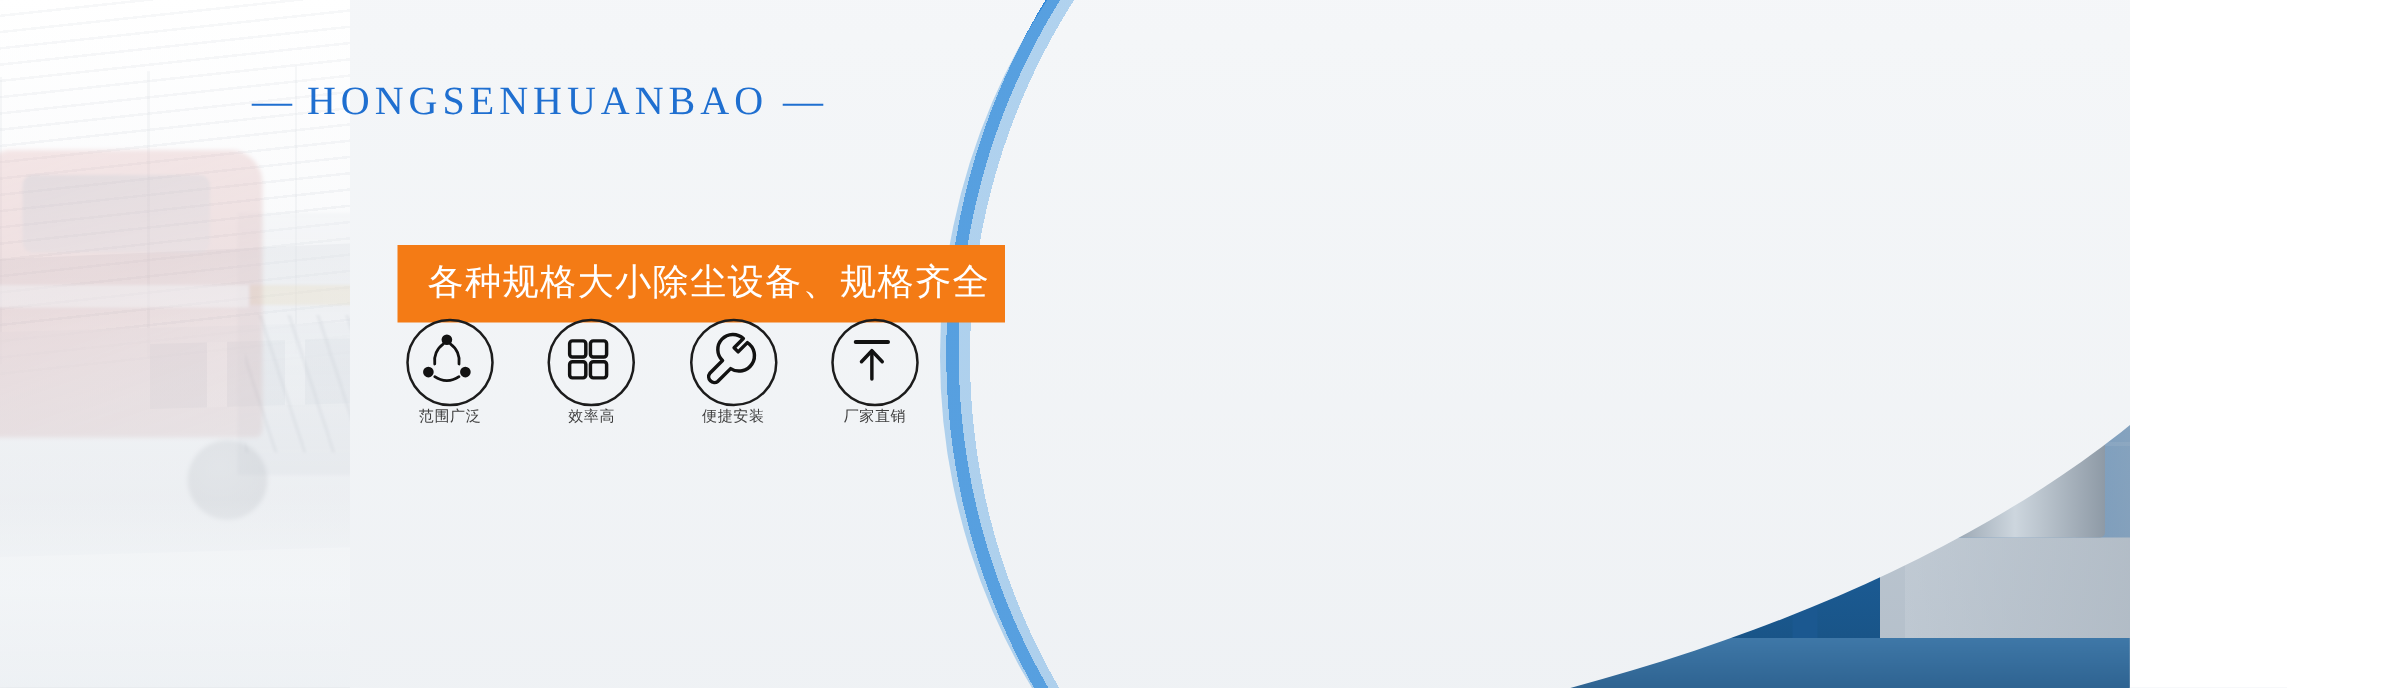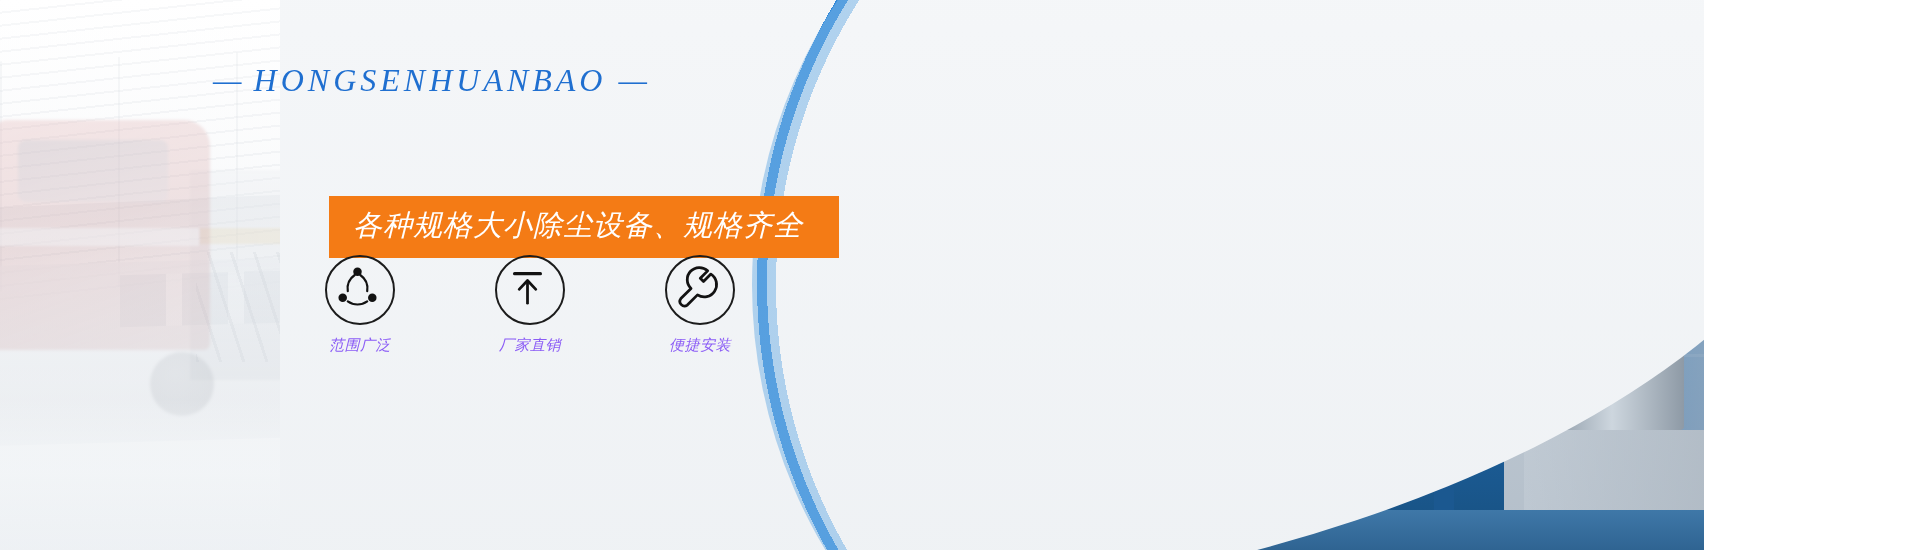--- a/index.html
+++ b/index.html
@@ -3,21 +3,20 @@
 <meta charset="utf-8">
 <style>
   html,body{margin:0;padding:0;}
   body{
     width:1920px;height:550px;overflow:hidden;
     font-family:"Liberation Sans","DejaVu Sans",sans-serif;
   }
   #banner{
     position:relative;width:1704px;height:550px;overflow:hidden;
     background:#eef1f4;
-    font-style:italic;
   }
 
   
   .bg-left{
     position:absolute;left:0;top:0;width:1100px;height:550px;
     background:
       linear-gradient(180deg,#ffffff 0%,#f6f7f9 38%,#eceef1 70%,#e6e9ec 100%);
     overflow:hidden;
   }
   
@@ -330,38 +329,37 @@
     font-weight:bold;font-size:66px;letter-spacing:3px;
     background:linear-gradient(180deg,#4b3a33 0%,#3a2b25 40%,#6a4f43 72%,#45332c 100%);
     -webkit-background-clip:text;background-clip:text;color:#3d2e28;
     -webkit-text-fill-color:transparent;
     text-shadow:0 2px 3px rgba(255,255,255,.55);
   }
 
   .subbar{
     position:absolute;left:318px;top:196px;
     background:#F47B15;
-    padding:10px 36px 12px 24px;
+    padding:10px 12px 12px 24px;
     color:#ffffff;font-size:29px;letter-spacing:1px;
     font-family:"DejaVu Sans","Liberation Sans",sans-serif;
     white-space:nowrap;
-    margin-left:11px;
   }
 
   .features{
     position:absolute;left:310px;top:255px;width:440px;
     display:flex;justify-content:space-between;align-items:flex-start;
   }
   .feat{width:100px;text-align:center;}
   .feat-ic{
     width:66px;height:66px;margin:0 auto;border-radius:50%;
     border:2.5px solid #1c1c1c;position:relative;
   }
   .feat-lb{
-    margin-top:11px;font-size:15px;color:#8b5cf6;letter-spacing:.5px;
+    font-size:12px;color:#404040;letter-spacing:.5px;
     font-family:"DejaVu Sans","Liberation Sans",sans-serif;white-space:nowrap;
   }
 
   .tagline{
     position:absolute;left:0;top:440px;width:1040px;text-align:center;
     font-family:"DejaVu Sans","Liberation Sans",sans-serif;
     font-size:35px;letter-spacing:2px;color:#1c5a9a;white-space:nowrap;
     font-weight:500;
     text-shadow:0 1px 2px rgba(255,255,255,.6);
   }
@@ -492,37 +490,48 @@
             <circle cx="17" cy="44" r="4.6" fill="#121212"></circle>
             <circle cx="49" cy="44" r="4.6" fill="#121212"></circle>
             <path d="M22.5 37 A18 18 0 0 1 30 19.5" fill="none" stroke="#121212" stroke-width="2.4" stroke-linecap="round"></path>
             <path d="M36 19.5 A18 18 0 0 1 43.5 37" fill="none" stroke="#121212" stroke-width="2.4" stroke-linecap="round"></path>
             <path d="M22.5 48 A18 18 0 0 0 43.5 48" fill="none" stroke="#121212" stroke-width="2.4" stroke-linecap="round"></path>
           </svg>
         </div>
         <div class="feat-lb">范围广泛</div>
       </div>
 
+      <div class="feat">
+        <div class="feat-ic">
+          <svg viewBox="0 0 66 66" width="61" height="61" style="display:block">
+            <rect x="17" y="17" width="14" height="14" rx="2.4" fill="none" stroke="#121212" stroke-width="3"></rect>
+            <rect x="35" y="17" width="14" height="14" rx="2.4" fill="none" stroke="#121212" stroke-width="3"></rect>
+            <rect x="17" y="35" width="14" height="14" rx="2.4" fill="none" stroke="#121212" stroke-width="3"></rect>
+            <rect x="35" y="35" width="14" height="14" rx="2.4" fill="none" stroke="#121212" stroke-width="3"></rect>
+          </svg>
+        </div>
+        <div class="feat-lb">效率高</div>
+      </div>
+
+      <div class="feat">
+        <div class="feat-ic">
+          <svg viewBox="0 0 66 66" width="61" height="61" style="display:block">
+            <path d="M44 15 L36 23 L39.5 26.5 L47.5 18.5 A12.5 12.5 0 0 1 33 41 L22 52 A5 5 0 0 1 15 45 L26 34 A12.5 12.5 0 0 1 44 15 Z" fill="none" stroke="#121212" stroke-width="3" stroke-linejoin="round"></path>
+          </svg>
+        </div>
+        <div class="feat-lb">便捷安装</div>
+      </div>
 
       <div class="feat">
         <div class="feat-ic">
           <svg viewBox="0 0 66 66" width="61" height="61" style="display:block">
             <line x1="19" y1="18" x2="47" y2="18" stroke="#121212" stroke-width="3.4" stroke-linecap="round"></line>
             <line x1="33" y1="50" x2="33" y2="26" stroke="#121212" stroke-width="3" stroke-linecap="round"></line>
             <polyline points="24,35 33,25.5 42,35" fill="none" stroke="#121212" stroke-width="3" stroke-linecap="round" stroke-linejoin="round"></polyline>
           </svg>
         </div>
         <div class="feat-lb">厂家直销</div>
       </div>
 
-      <div class="feat">
-        <div class="feat-ic">
-          <svg viewBox="0 0 66 66" width="61" height="61" style="display:block">
-            <path d="M44 15 L36 23 L39.5 26.5 L47.5 18.5 A12.5 12.5 0 0 1 33 41 L22 52 A5 5 0 0 1 15 45 L26 34 A12.5 12.5 0 0 1 44 15 Z" fill="none" stroke="#121212" stroke-width="3" stroke-linejoin="round"></path>
-          </svg>
-        </div>
-        <div class="feat-lb">便捷安装</div>
-      </div>
-
     </div>
 
   </div>
 </div>
 
 </body></html>

